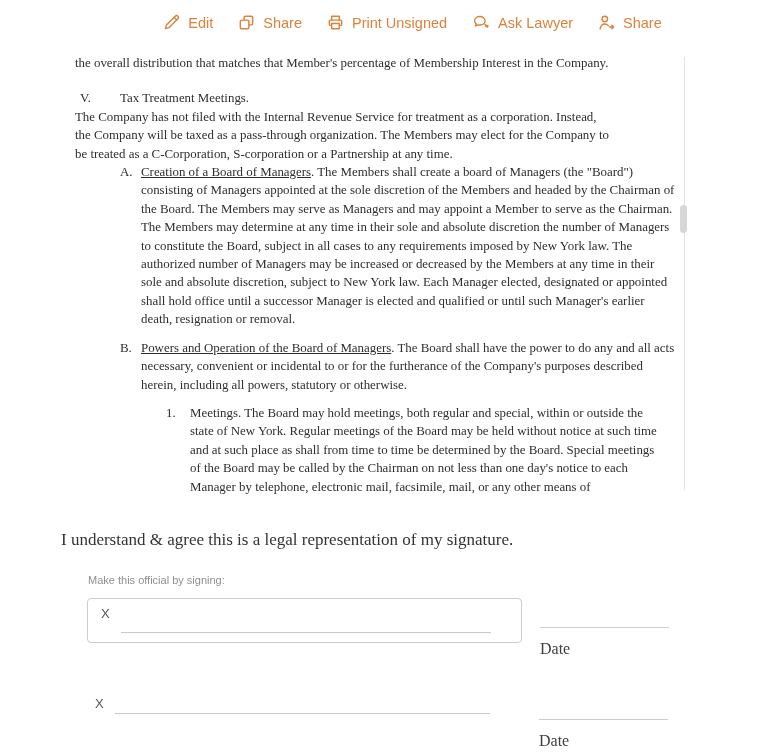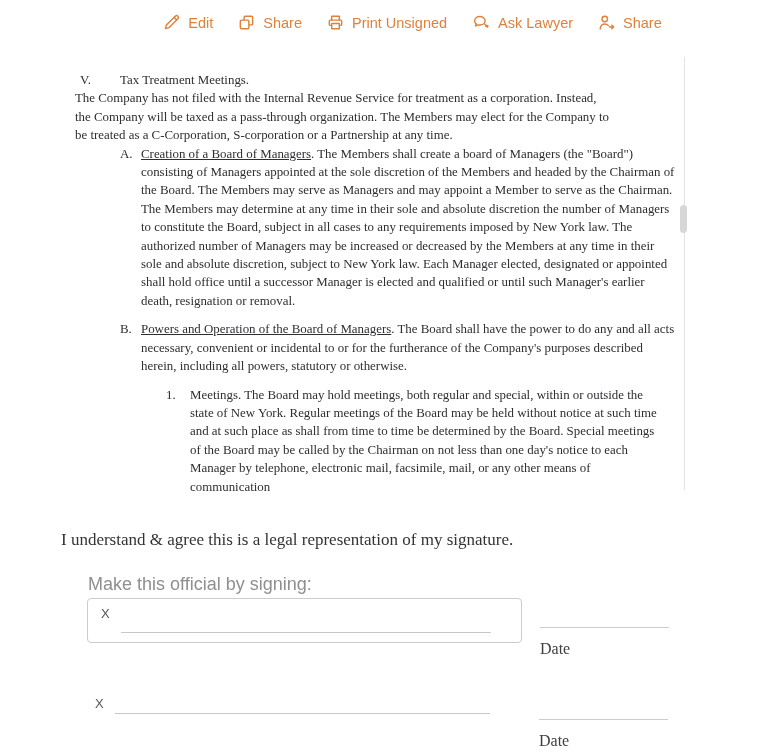--- a/index.html
+++ b/index.html
@@ -39,21 +39,21 @@
   .ntext{width:477px;}
   
   .doc-divider{position:absolute;left:684px;top:57px;width:1px;height:433px;background:#e3e3e3;}
   .scroll-thumb{position:absolute;left:680px;top:205px;width:7px;height:28px;
     background:#d7d7d7;border-radius:3.5px;}
   
   .agree{
     position:absolute;left:61px;top:530px;margin:0;
     font-family:"Liberation Serif", serif;font-size:17px;color:#333333;
   }
-  .sign-label{position:absolute;left:88px;top:574px;font-size:18px;color:#8f8f8f;}
+  .sign-label{position:absolute;left:88px;top:574px;font-size:11px;color:#8f8f8f;}
   .sig-box{
     position:absolute;left:87px;top:598px;width:435px;height:45px;
     border:1px solid #cccccc;border-radius:4px;box-sizing:border-box;background:#ffffff;
   }
   .xmark{font-size:13px;color:#555555;font-family:"Liberation Sans", sans-serif;}
   .sig-box .xmark{position:absolute;left:13px;top:7px;}
   .sig-box .inner-line{position:absolute;left:33px;width:370px;bottom:9px;height:1px;background:#c8c8c8;}
   .sig2{position:absolute;left:95px;top:696px;width:400px;height:22px;}
   .sig2 .xmark{position:absolute;left:0;top:0;}
   .sig2 .inner-line{position:absolute;left:20px;top:17px;width:375px;height:1px;background:#c8c8c8;}
@@ -104,20 +104,21 @@
       <svg width="19" height="19" viewBox="0 0 20 20">
           <circle cx="8.2" cy="6.3" r="2.9"></circle>
           <path d="M3.3 16.8c.4-3.3 2.3-5.2 4.9-5.2 1.5 0 2.8.6 3.7 1.7"></path>
           <path d="M13.2 14.7h4.2M15.6 12.9l1.9 1.8-1.9 1.8"></path>
         </svg>
       <span>Share</span>
     </div>
   </div>
 
   <div class="doc">
+    <p class="frag">the overall distribution that matches that Member's percentage of Membership Interest in the Company.</p>
 
     <div class="secrow">
       <span class="secnum">V.</span><span>Tax Treatment Meetings.</span>
     </div>
 
     <p class="para">The Company has not filed with the Internal Revenue Service for treatment as a corporation. Instead, the Company will be taxed as a pass-through organization. The Members may elect for the Company to be treated as a C-Corporation, S-corporation or a Partnership at any time.</p>
 
 
     <div class="lettered">
       <span class="letter">A.</span>

